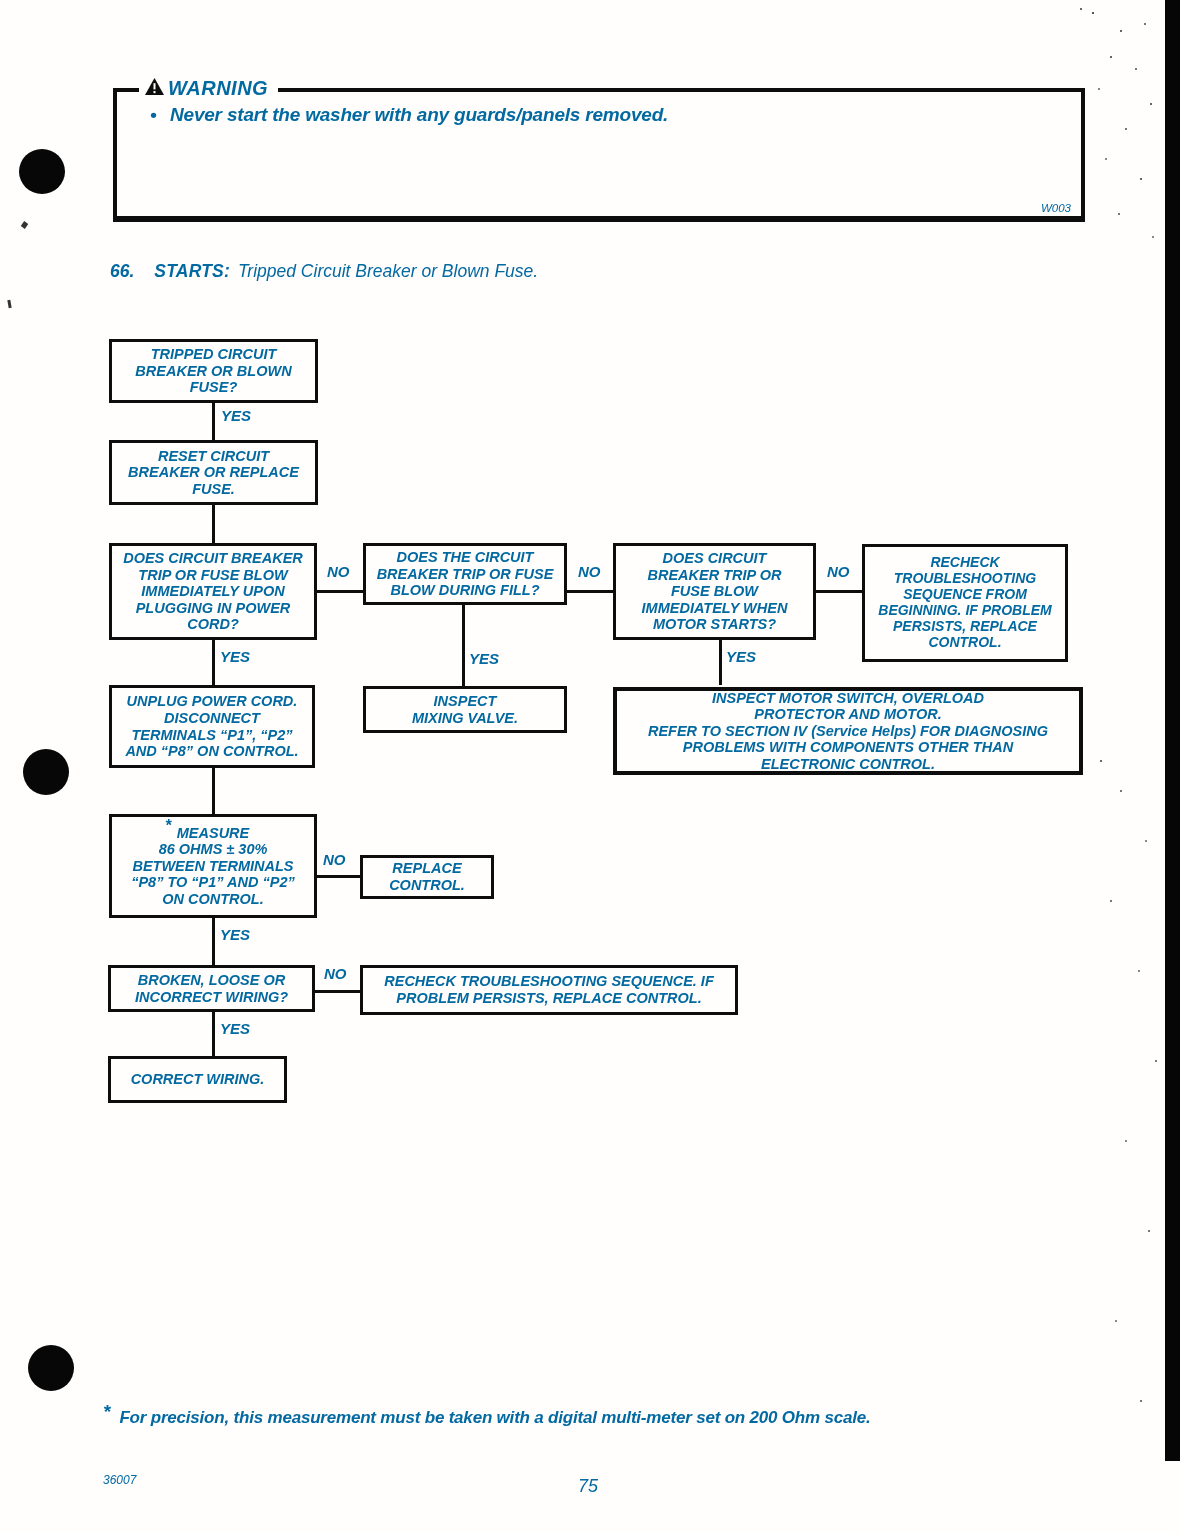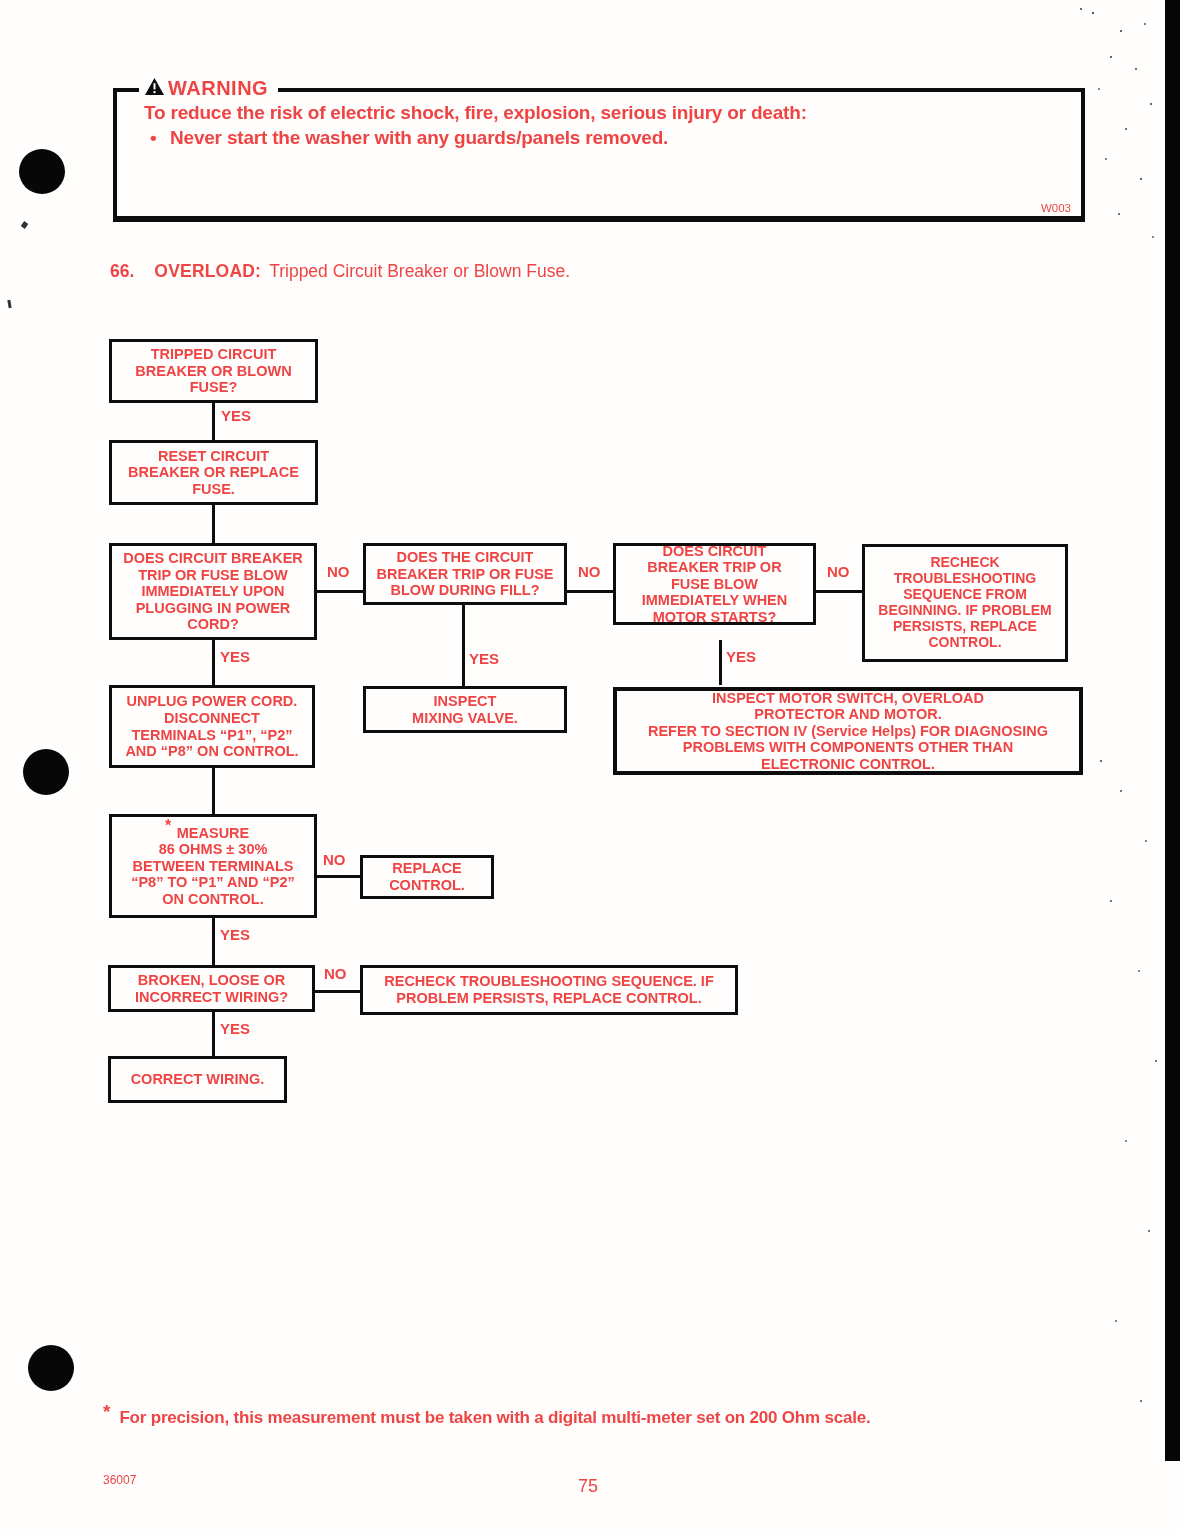--- a/index.html
+++ b/index.html
@@ -1,18 +1,18 @@
 <!DOCTYPE html>
 <html><head>
 <meta charset="utf-8">
 <style>
   html,body{margin:0;padding:0;background:#ffffff;}
   .page{
     position:relative; width:1180px; height:1533px; background:#fffefd;
-    font-family:"Liberation Sans", sans-serif; color:#ef4444; overflow:hidden;
+    font-family:"Liberation Sans", sans-serif; color:#0369a1; overflow:hidden;font-style:italic;
   }
   
   .punch-dot{position:absolute; background:#070707; border-radius:50%;}
   .dot1{left:19px; top:149px; width:46px; height:45px;}
   .dot2{left:23px; top:749px; width:46px; height:46px;}
   .dot3{left:28px; top:1345px; width:46px; height:46px;}
   .scan-band{position:absolute; left:1165px; top:0; width:15px; height:1461px; background:#060606;}
   .noise{position:absolute; width:2px; height:2px; background:#6a6a6a;}
   .noise1{left:1080px; top:8px; box-shadow:12px 4px #555, 40px 22px #666, 64px 15px #777, 30px 48px #666, 55px 60px #777, 18px 80px #888, 70px 95px #666, 45px 120px #777, 25px 150px #888, 60px 170px #666, 38px 205px #777, 72px 228px #888;}
   .noise2{left:1100px; top:760px; box-shadow:20px 30px #777, 45px 80px #888, 10px 140px #777, 38px 210px #888, 55px 300px #777, 25px 380px #888, 48px 470px #777, 15px 560px #888, 40px 640px #777;}
@@ -43,21 +43,21 @@
   
   .node{
     position:absolute; border:3px solid #0d0d0d; box-sizing:border-box; background:#fffefd;
     display:flex; align-items:center; justify-content:center; text-align:center;
     white-space:pre-line; font-weight:bold; font-size:14.5px; line-height:1.14; padding:2px 4px;
   }
   .n0{left:109px; top:339px; width:209px; height:64px;}
   .n1{left:109px; top:440px; width:209px; height:65px;}
   .n2{left:109px; top:543px; width:208px; height:97px;}
   .n3{left:363px; top:543px; width:204px; height:62px;}
-  .n4{left:613px; top:543px; width:203px; height:82px;}
+  .n4{left:613px; top:543px; width:203px; height:97px;}
   .n5{left:862px; top:544px; width:206px; height:118px; font-size:14px;}
   .n6{left:109px; top:685px; width:206px; height:83px;}
   .n7{left:363px; top:686px; width:204px; height:47px;}
   .n8{left:613px; top:687px; width:470px; height:88px; border-width:4px;}
   .n9{left:109px; top:814px; width:208px; height:104px;}
   .n10{left:360px; top:855px; width:134px; height:44px;}
   .n11{left:108px; top:965px; width:207px; height:47px;}
   .n12{left:108px; top:1056px; width:179px; height:47px;}
   .n13{left:360px; top:965px; width:378px; height:50px;}
   .conn{position:absolute; background:#0d0d0d;}
@@ -107,30 +107,29 @@
       <span>
         <svg width="19" height="17" viewBox="0 0 19 17">
             <path d="M9.5 0 L19 17 L0 17 Z" fill="#0d0d0d"></path>
             <rect x="8.5" y="5.2" width="2" height="6.2" fill="#fffefd"></rect>
             <rect x="8.5" y="13" width="2" height="2.2" fill="#fffefd"></rect>
           </svg>
       </span>
       <span>WARNING</span>
     </div>
     <div class="warning-body">
-      <div>To reduce the risk of electric shock, fire, explosion, serious injury or death:</div>
       <ul class="warning-bullets">
         <li>Never start the washer with any guards/panels removed.</li>
       </ul>
     </div>
     <span class="warning-code">W003</span>
   </div>
 
   <div class="symptom">
-    <span class="num">66.</span><span class="lbl">OVERLOAD:</span><span>Tripped Circuit Breaker or Blown Fuse.</span>
+    <span class="num">66.</span><span class="lbl">STARTS:</span><span>Tripped Circuit Breaker or Blown Fuse.</span>
   </div>
 
   <div>
     <div class="node n0">TRIPPED CIRCUIT
 BREAKER OR BLOWN
 FUSE?</div>
     <div class="node n1">RESET CIRCUIT
 BREAKER OR REPLACE
 FUSE.</div>
     <div class="node n2">DOES CIRCUIT BREAKER

